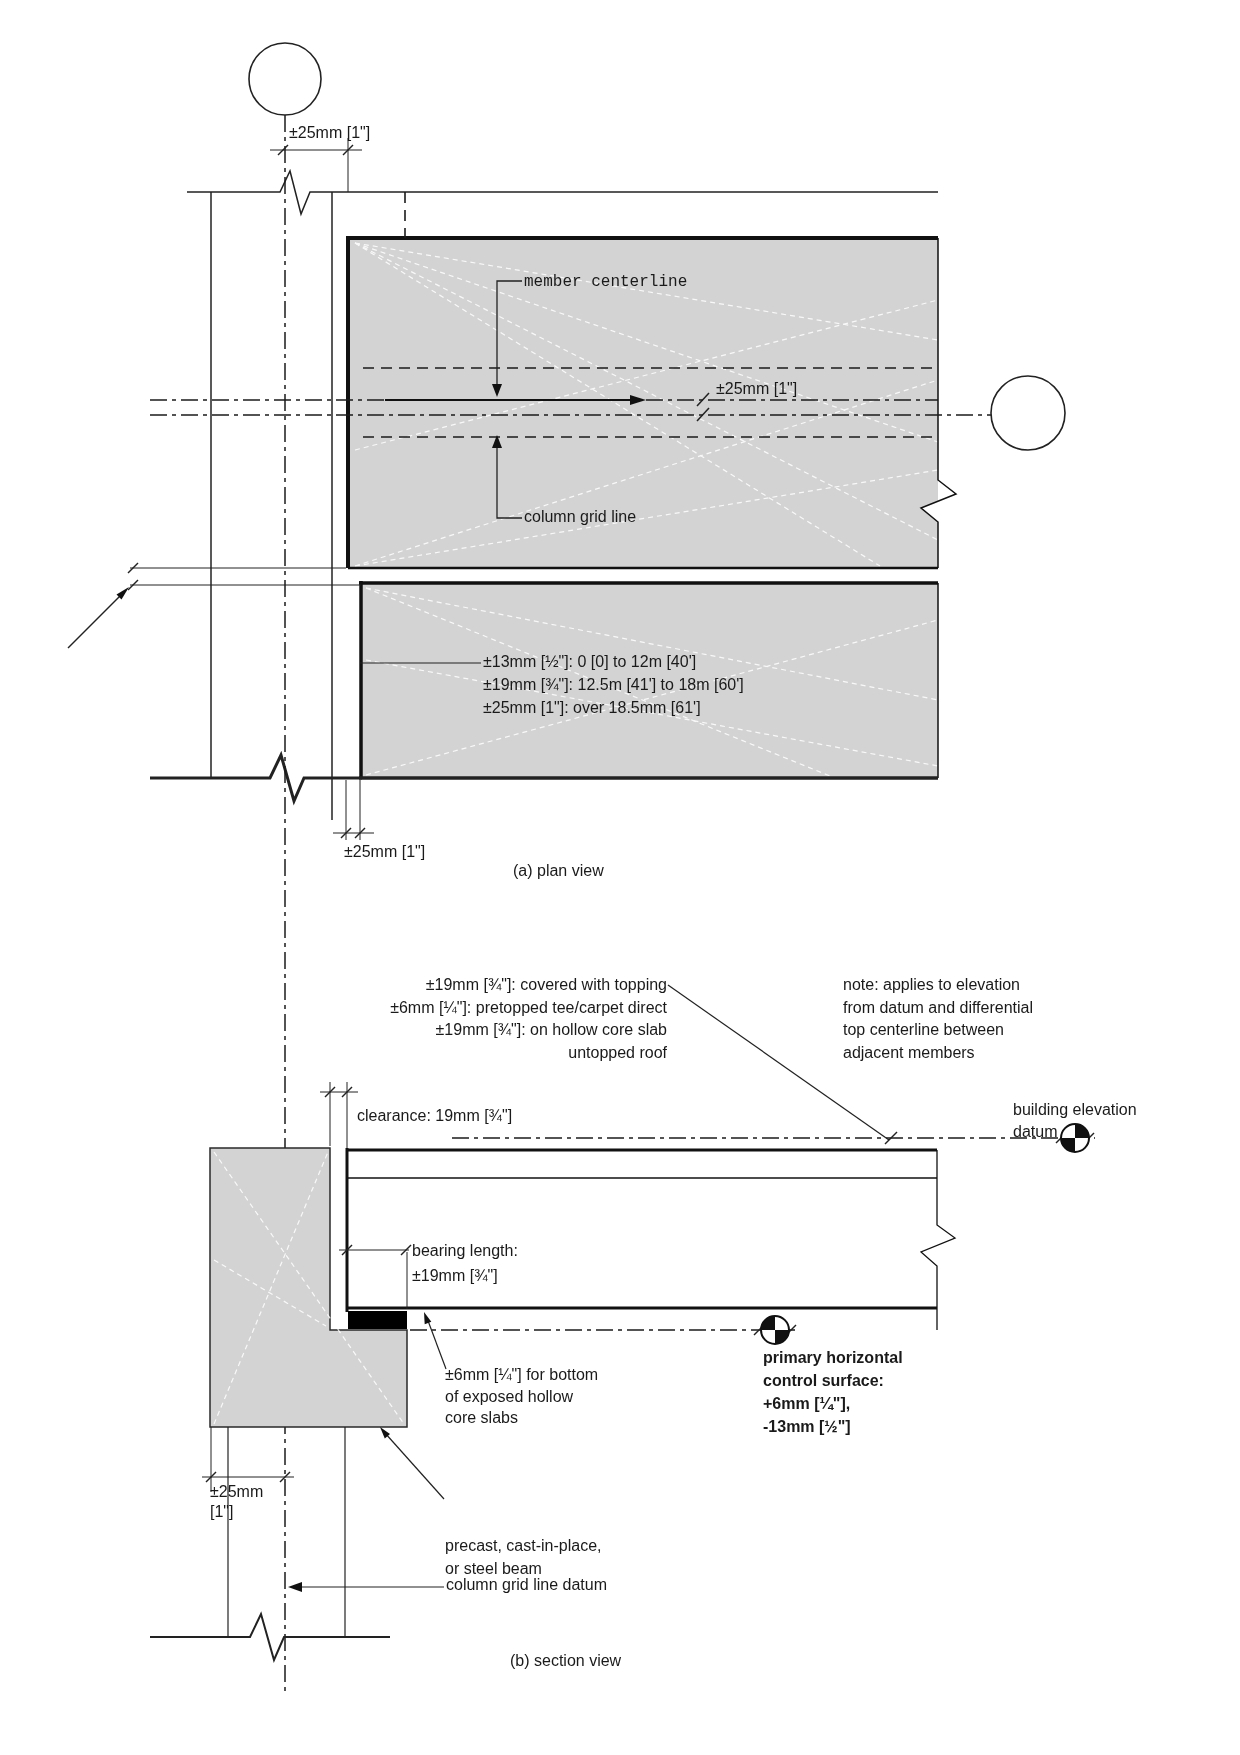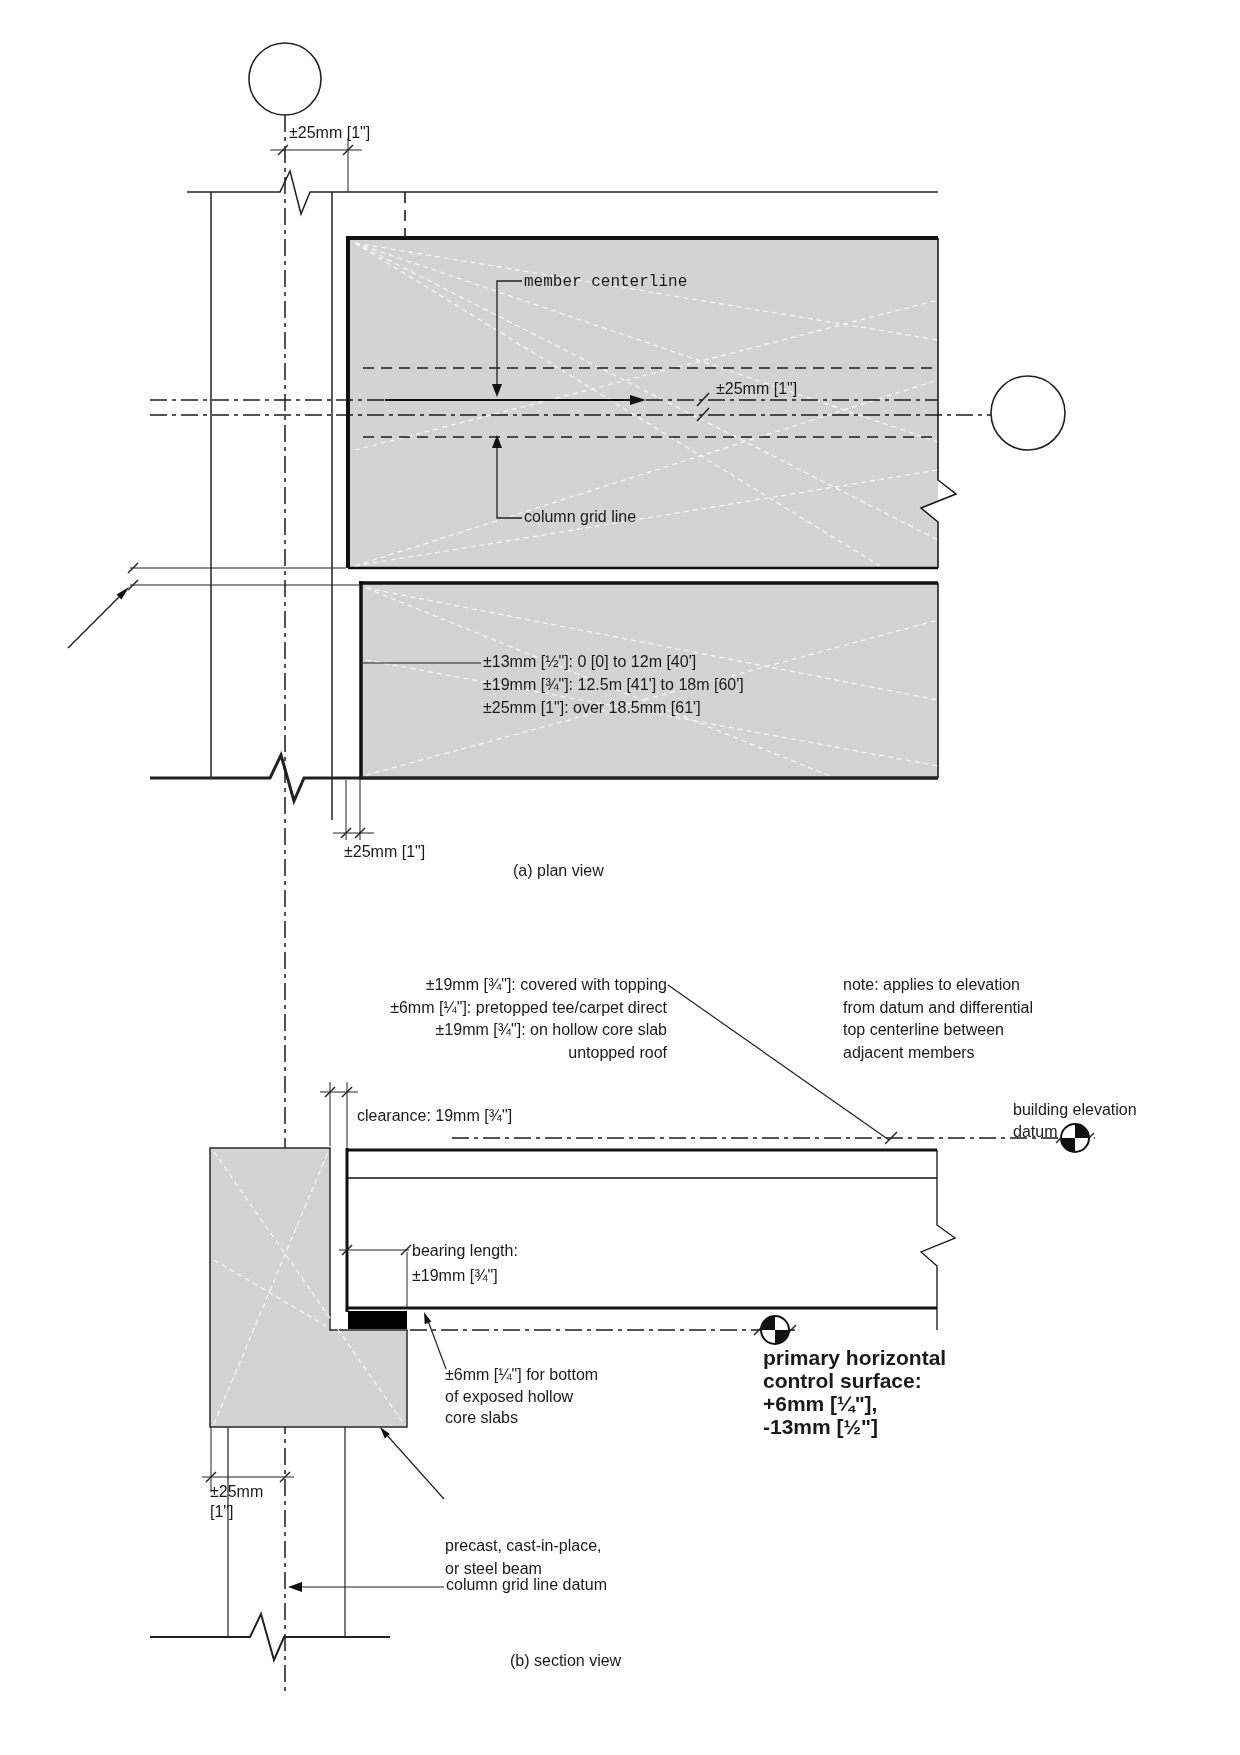--- a/index.html
+++ b/index.html
@@ -3,21 +3,21 @@
 <meta charset="utf-8">
 <style>
   html,body{margin:0;padding:0;background:#ffffff;}
   #page{position:relative;width:1240px;height:1755px;background:#fff;overflow:hidden;
         font-family:"Liberation Sans","DejaVu Sans",sans-serif;color:#1a1a1a;}
   #linework{position:absolute;left:0;top:0;width:1240px;height:1755px;}
   .lbl{position:absolute;font-size:16px;line-height:22px;white-space:nowrap;color:#1a1a1a;}
   .lbl span{display:block;}
   .r{text-align:right;}
   .c{}
-  .bold{font-weight:bold;font-size:21px;line-height:23px;}
+  .bold{font-weight:bold;font-size:16px;line-height:23px;}
   .lh23 span{line-height:23px;}
   .lh21 span{line-height:21.5px;}
   .lh20 span{line-height:20px;}
 </style>
 </head>
 <body>
 
 <div id="page">
 
 <svg id="linework" viewBox="0 0 1240 1755" xmlns="http://www.w3.org/2000/svg">

